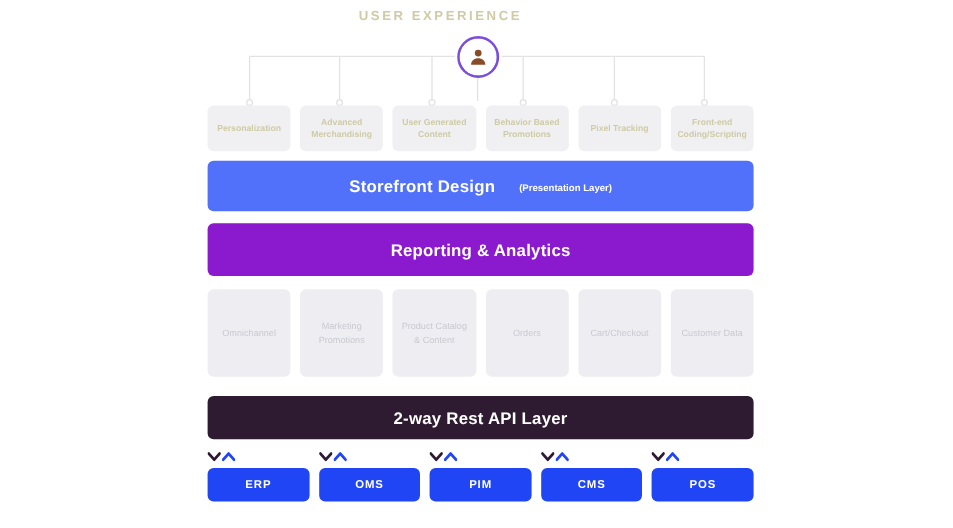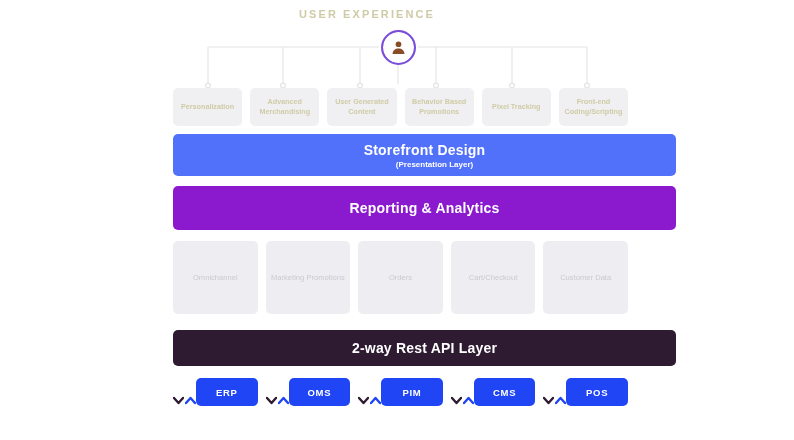--- a/index.html
+++ b/index.html
@@ -64,24 +64,24 @@
     font-weight: 700;
     line-height: 1.45;
     color: #cfcba6;
     padding: 2px 3px;
   }
 
   
   .bar {
     position: absolute;
     left: 173px;
-    width: 503px;
+    width: 455px;
     border-radius: 5px;
     display: flex;
-    flex-direction: column;
+    flex-direction: row;
     align-items: center;
     justify-content: center;
     color: #ffffff;
     text-align: center;
   }
   .bar-title { font-size: 14px; font-weight: 700; letter-spacing: .2px; }
   .bar-sub { font-size: 8px; font-weight: 700; margin-top: 2px; margin-left: 20px; }
 
   #bar-storefront { top: 134px; height: 42px; background: #5271fb; }
   #bar-reporting  { top: 186px; height: 44px; background: #8b1acf; }
@@ -96,21 +96,21 @@
     display: flex; align-items: center; justify-content: center;
     text-align: center;
     font-size: 7.6px;
     line-height: 1.5;
     color: #c9c9d1;
     padding: 2px 4px;
   }
 
   
   .connectors { top: 374px; }
-  .connector { display: flex; align-items: flex-end; }
+  .connector { display: flex; flex-direction: column; align-items: flex-start; }
   .chev-pair { height: 12px; display: flex; align-items: center; gap: 1px; }
   .chev-pair svg { display: block; }
 
   .sysbtn {
     margin-top: 4px;
     width: 100%;
     height: 28px;
     background: #1f45f5;
     border-radius: 5px;
     color: #ffffff;
@@ -173,20 +173,21 @@
     <div class="bar-sub">(Presentation Layer)</div>
   </div>
 
   <div class="bar" id="bar-reporting">
     <div class="bar-title">Reporting &amp; Analytics</div>
   </div>
 
   <div class="row cards">
     <div class="card">Omnichannel</div>
     <div class="card">Marketing Promotions</div>
+    <div class="card">Product Catalog &amp; Content</div>
     <div class="card">Orders</div>
     <div class="card">Cart/Checkout</div>
     <div class="card">Customer Data</div>
   </div>
 
   <div class="bar" id="bar-api">
     <div class="bar-title">2-way Rest API Layer</div>
   </div>
 
   <div class="row connectors">

